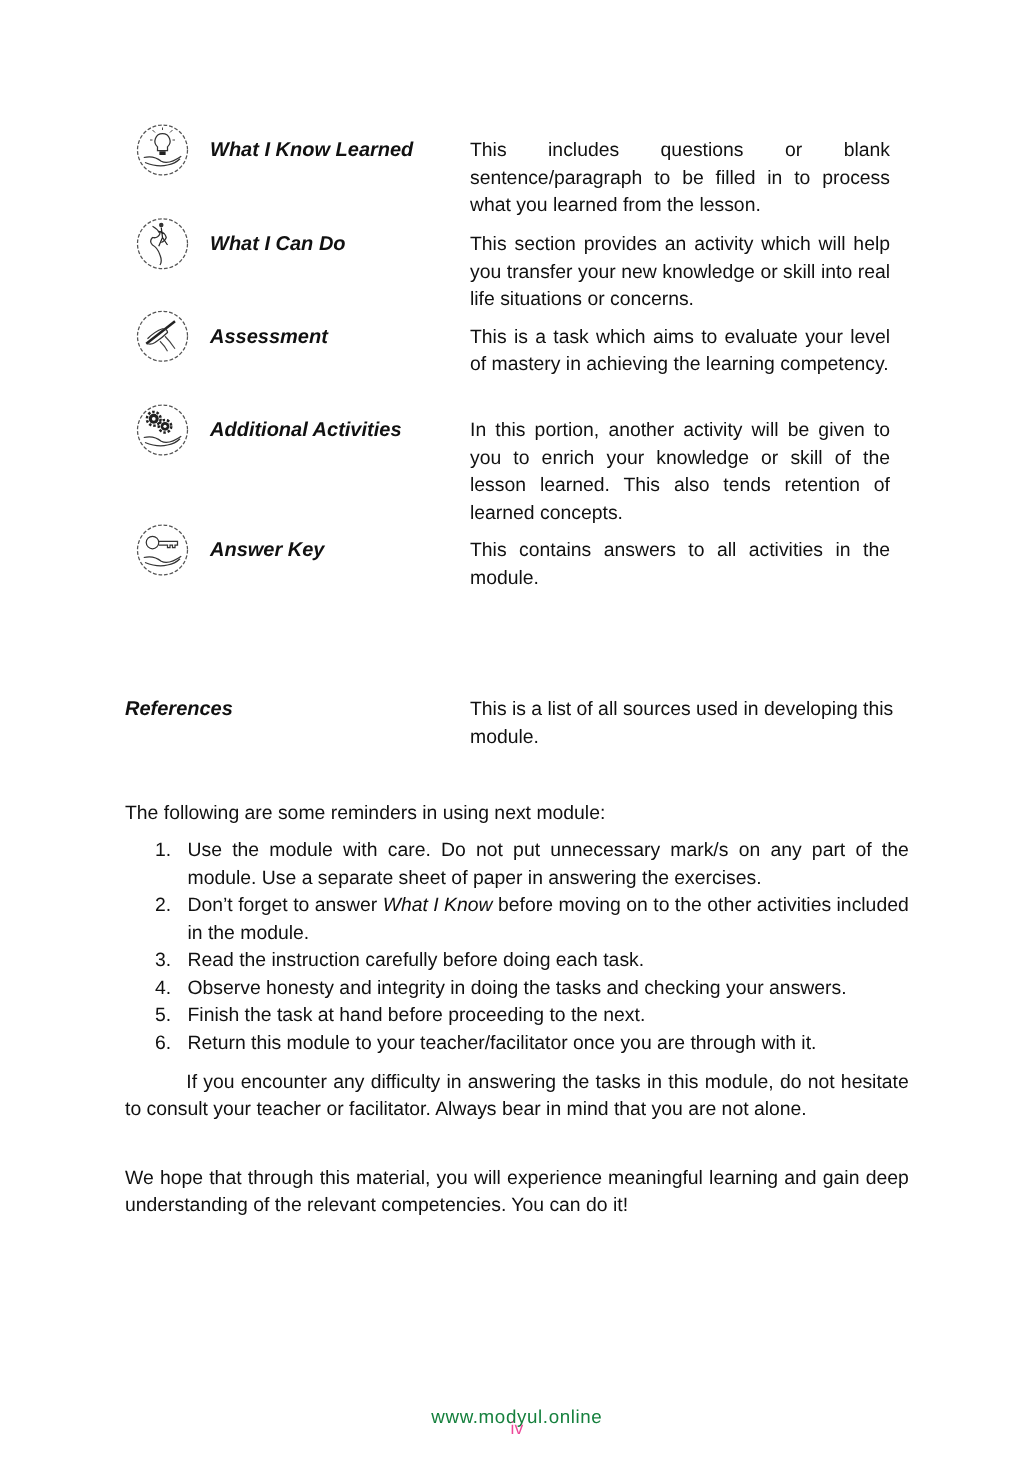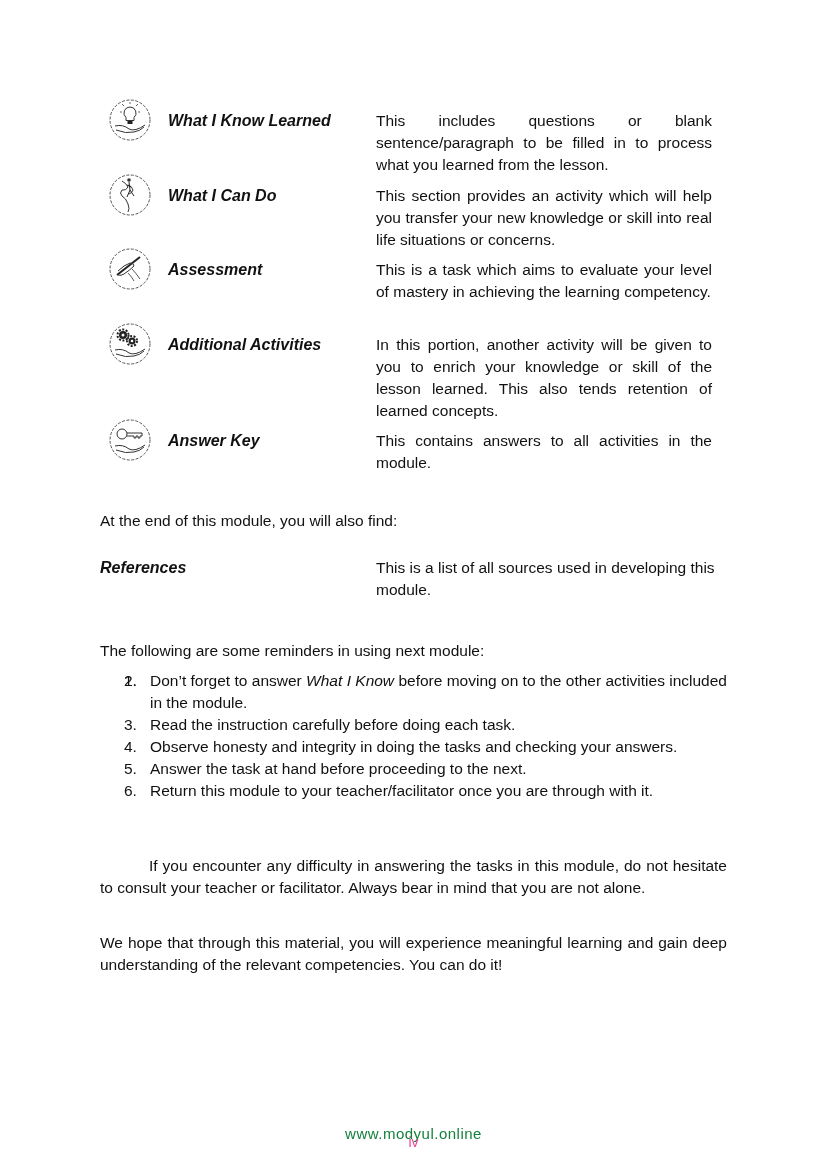--- a/index.html
+++ b/index.html
@@ -190,46 +190,46 @@
         <circle cx="14" cy="16" r="5" fill="none" stroke="#333" stroke-width="1"></circle>
         <path d="M19 15 h15 v3 h-2 v2 h-2 v-2 h-2 v2 h-2 v-2 h-7" fill="none" stroke="#333" stroke-width="1"></path>
         <path d="M7 28 q8 -2 14 3 q6 3 16 -4" fill="none" stroke="#333" stroke-width="1"></path>
         <path d="M8 32 q10 4 18 2 q6 -1 10 -5" fill="none" stroke="#333" stroke-width="1"></path>
       </svg>
     </div>
     <div class="section-title">Answer Key</div>
     <div class="section-desc">This contains answers to all activities in the module.</div>
   </div>
 
-  <div class="para" style="top:510px;">At the end of this module, you will also find:</div>
 
   <div class="ref-title" style="top:557px;">References</div>
   <div class="ref-desc" style="top:557px;">This is a list of all sources used in developing this module.</div>
 
   <div class="para" style="top:640px;">The following are some reminders in using next module:</div>
 
   <ol class="reminders">
     <li>
       <span class="num">1.</span>
+      <span>Use the module with care. Do not put unnecessary mark/s on any part of the module. Use a separate sheet of paper in answering the exercises.</span>
     </li>
     <li>
       <span class="num">2.</span>
       <span>Don’t forget to answer </span><em>What I Know</em><span> before moving on to the other activities included in the module.</span>
     </li>
     <li>
       <span class="num">3.</span>
       <span>Read the instruction carefully before doing each task.</span>
     </li>
     <li>
       <span class="num">4.</span>
       <span>Observe honesty and integrity in doing the tasks and checking your answers.</span>
     </li>
     <li>
       <span class="num">5.</span>
-      <span>Answer the task at hand before proceeding to the next.</span>
+      <span>Finish the task at hand before proceeding to the next.</span>
     </li>
     <li>
       <span class="num">6.</span>
       <span>Return this module to your teacher/facilitator once you are through with it.</span>
     </li>
   </ol>
 
   <div class="para justify" style="top:932px;">We hope that through this material, you will experience meaningful learning and gain deep understanding of the relevant competencies. You can do it!</div>
 
   <div class="para justify indent" style="top:855px;">If you encounter any difficulty in answering the tasks in this module, do not hesitate to consult your teacher or facilitator. Always bear in mind that you are not alone.</div>

